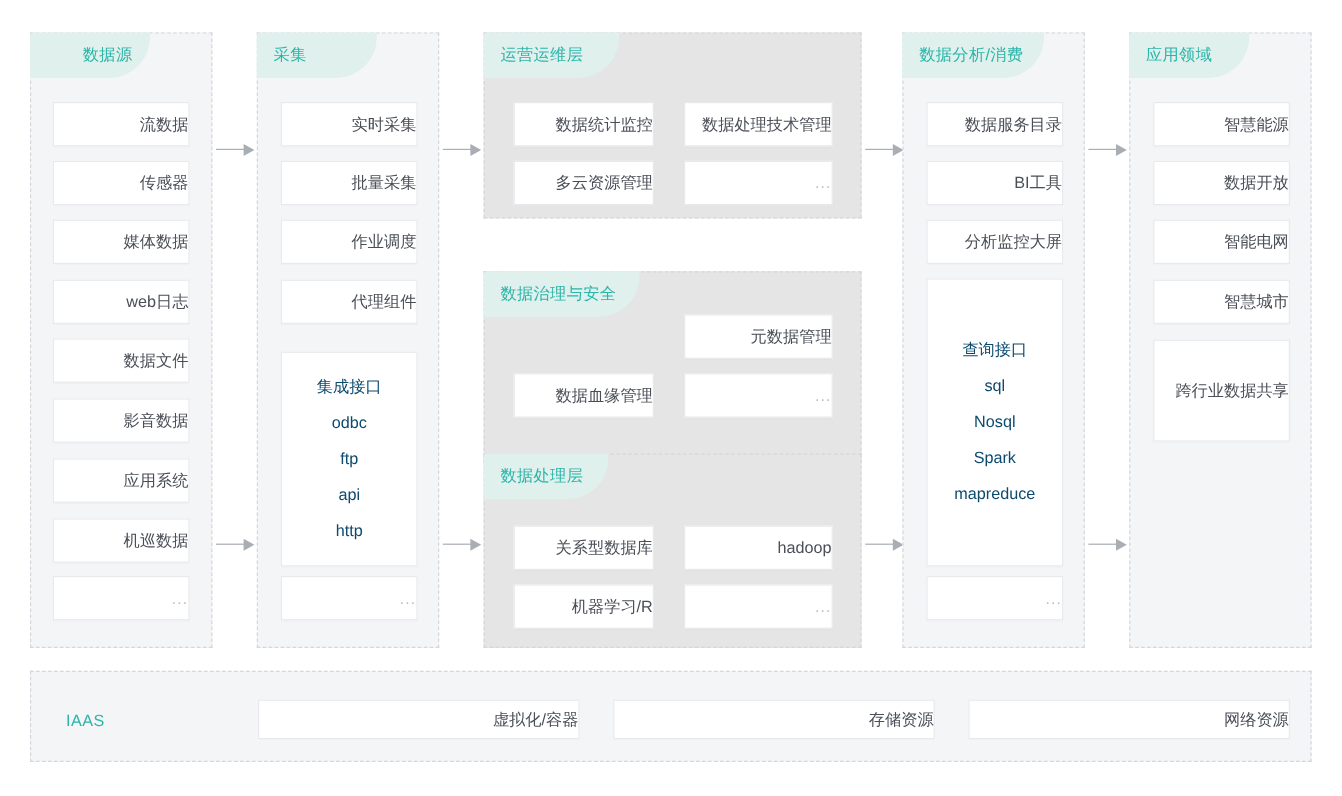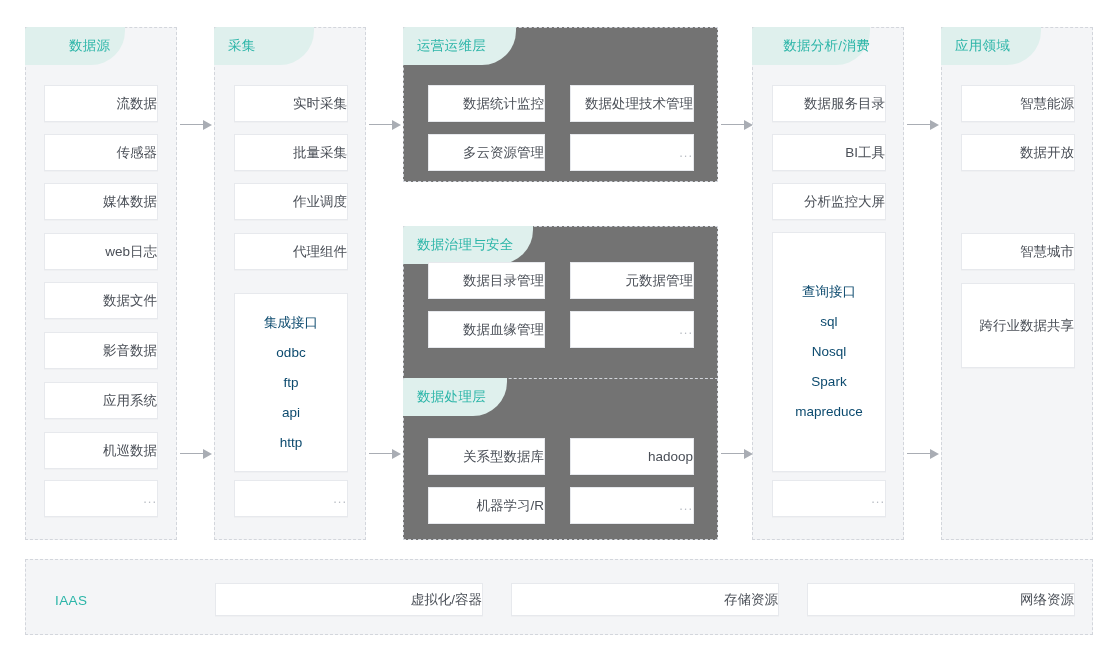--- a/index.html
+++ b/index.html
@@ -18,21 +18,21 @@
   .col{
     position:absolute;
     background:#f4f5f7;
     border:1px dashed #d3d6dc;
     box-sizing:border-box;
   }
 
   
   .section{
     position:absolute;
-    background:#737373;
+    background:#e5e5e5;
     border:1px dashed #d3d6dc;
     box-sizing:border-box;
   }
 
   
   .tab{
     position:absolute;left:-1px;top:-1px;
     height:38px;
     background:#dff0ed;
     border-top-left-radius:3px;
@@ -199,23 +199,20 @@
     </div>
   <div class="node dots" style="left:570px;top:134px;width:124px;height:37px;">
       <span>...</span>
     </div>
 
   <div class="section" style="left:403px;top:202px;width:315px;height:160px;margin-top:24px;">
     <div class="tab" style="width:130px;">
       <span class="tab-label">数据治理与安全</span>
     </div>
   </div>
-  <div class="node" style="left:428px;top:262px;width:117px;height:37px;">
-      <span>数据目录管理</span>
-    </div>
   <div class="node" style="left:570px;top:262px;width:124px;height:37px;">
       <span>元数据管理</span>
     </div>
   <div class="node" style="left:428px;top:311px;width:117px;height:37px;">
       <span>数据血缘管理</span>
     </div>
   <div class="node dots" style="left:570px;top:311px;width:124px;height:37px;">
       <span>...</span>
     </div>
 
@@ -240,21 +237,21 @@
   <div class="arrow" style="left:721px;top:120px;width:32px;">
     <div class="shaft" style="width:24px;"></div>
       <div class="head" style="left:23px;"></div>
   </div>
   <div class="arrow" style="left:721px;top:449px;width:32px;">
     <div class="shaft" style="width:24px;"></div>
       <div class="head" style="left:23px;"></div>
   </div>
 
   <div class="col" style="left:752px;top:27px;width:152px;height:513px;">
-    <div class="tab" style="width:118px;justify-content:flex-end;">
+    <div class="tab" style="width:118px;">
       <span class="tab-label">数据分析/消费</span>
     </div>
   </div>
   <div class="node" style="left:772px;top:85px;width:114px;height:37px;">
       <span>数据服务目录</span>
     </div>
   <div class="node" style="left:772px;top:134px;width:114px;height:37px;">
       <span>BI工具</span>
     </div>
   <div class="node" style="left:772px;top:183px;width:114px;height:37px;">
@@ -284,20 +281,23 @@
     <div class="tab" style="width:100px;">
       <span class="tab-label">应用领域</span>
     </div>
   </div>
   <div class="node" style="left:961px;top:85px;width:114px;height:37px;">
       <span>智慧能源</span>
     </div>
   <div class="node" style="left:961px;top:134px;width:114px;height:37px;">
       <span>数据开放</span>
     </div>
+  <div class="node" style="left:961px;top:183px;width:114px;height:37px;">
+      <span>智能电网</span>
+    </div>
   <div class="node" style="left:961px;top:233px;width:114px;height:37px;">
       <span>智慧城市</span>
     </div>
   <div class="node" style="left:961px;top:283px;width:114px;height:85px;">
       <span>跨行业数据共享</span>
     </div>
 
   <div class="iaas" style="left:25px;top:559px;width:1068px;height:76px;"></div>
   <div class="iaas-label" style="left:55px;top:593px;">IAAS</div>
   <div class="node" style="left:215px;top:583px;width:268px;height:33px;">

